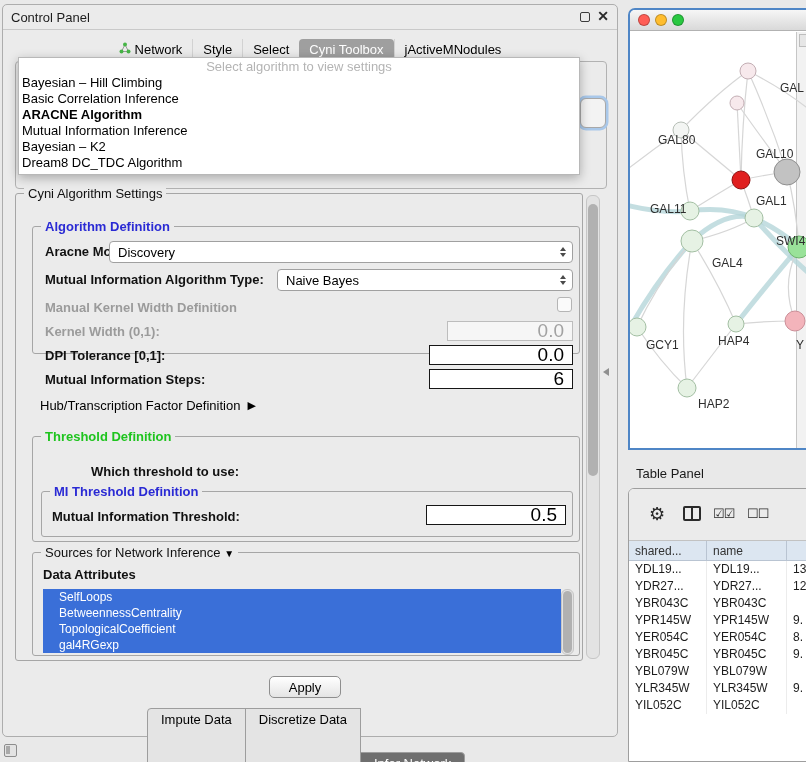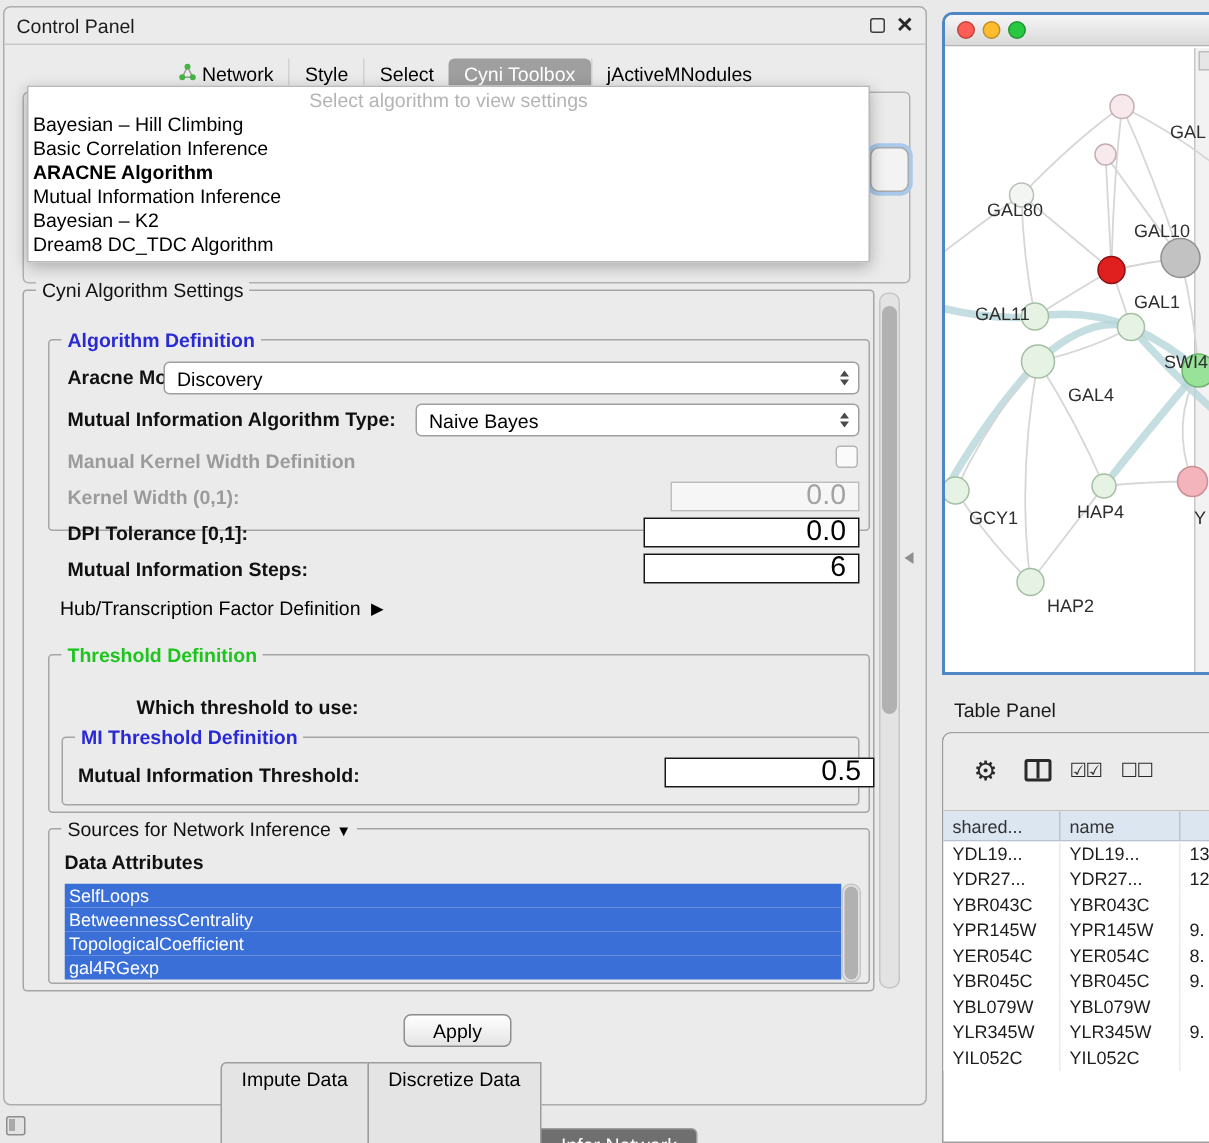--- a/index.html
+++ b/index.html
@@ -45,21 +45,21 @@
   .field { position:absolute; height:20px; background:#fff; border:1.5px solid #161616;
            display:flex; align-items:center; justify-content:flex-end; padding-right:8px; font-size:19px; color:#000; }
   .field.dis { border:1px solid #bdbdbd; background:#f6f6f6; color:#a2a2a2; }
 
   .chk { position:absolute; width:15px; height:15px; background:#fafafa; border:1px solid #b5b5b5; border-radius:3px; }
 
   .hub-row { position:absolute; left:24px; top:204px; display:flex; align-items:center; gap:7px; font-size:13px; color:#000; }
   .tri { font-size:11px; color:#000; }
 
   .src-list { position:absolute; left:10px; top:36px; width:518px; height:66px; overflow:hidden; }
-  .src-item { height:16px; line-height:16px; color:#fff; font-size:12px; padding-left:3px; }
+  .src-item { height:16px; line-height:16px; color:#fff; font-size:12px; padding-left:16px; }
   .vscroll { position:absolute; background:#e3e3e3; border:1px solid #c6c6c6; border-radius:6px; }
   .vthumb { position:absolute; left:1px; right:1px; background:#b1b1b1; border-radius:5px; }
 
   .apply-btn { position:absolute; left:266px; top:671px; width:72px; height:22px; border:1px solid #8e8e8e; border-radius:5px;
                background:linear-gradient(#ffffff,#e4e4e4); font-size:13px; font-family:inherit; color:#000; }
 
   .bottom-tabs { position:absolute; left:144px; top:703px; display:flex; }
   .btab { padding:3px 13px; font-size:13px; background:#e4e4e4; border:1px solid #9d9d9d; margin-left:-1px; color:#000; white-space:nowrap; }
   .btab:first-child { border-radius:4px 0 0 4px; margin-left:0; }
   .btab:last-child { border-radius:0 4px 4px 0;margin-top:44px; }
@@ -191,21 +191,21 @@
       </div>
 
       <div class="gbox" style="left:16px;top:242px;width:548px;height:106px;">
         <span class="g-label green">Threshold Definition</span>
 
         <span class="lbl" style="left:58px;top:27px">Which threshold to use:</span>
 
         <div class="gbox" style="left:8px;top:54px;width:532px;height:46px;">
           <span class="g-label blue">MI Threshold Definition</span>
           <span class="lbl" style="left:10px;top:17px">Mutual Information Threshold:</span>
-          <div class="field" style="left:401px;top:13px;width:140px">
+          <div class="field" style="left:384px;top:13px;width:140px">
             <span>0.5</span>
           </div>
         </div>
       </div>
 
       <div class="gbox" style="left:16px;top:358px;width:548px;height:104px;">
         <span class="g-label" style="font-weight:normal">
           <span>Sources for Network Inference</span>
           <span class="tri" style="font-size:10px">▼</span>
         </span>

